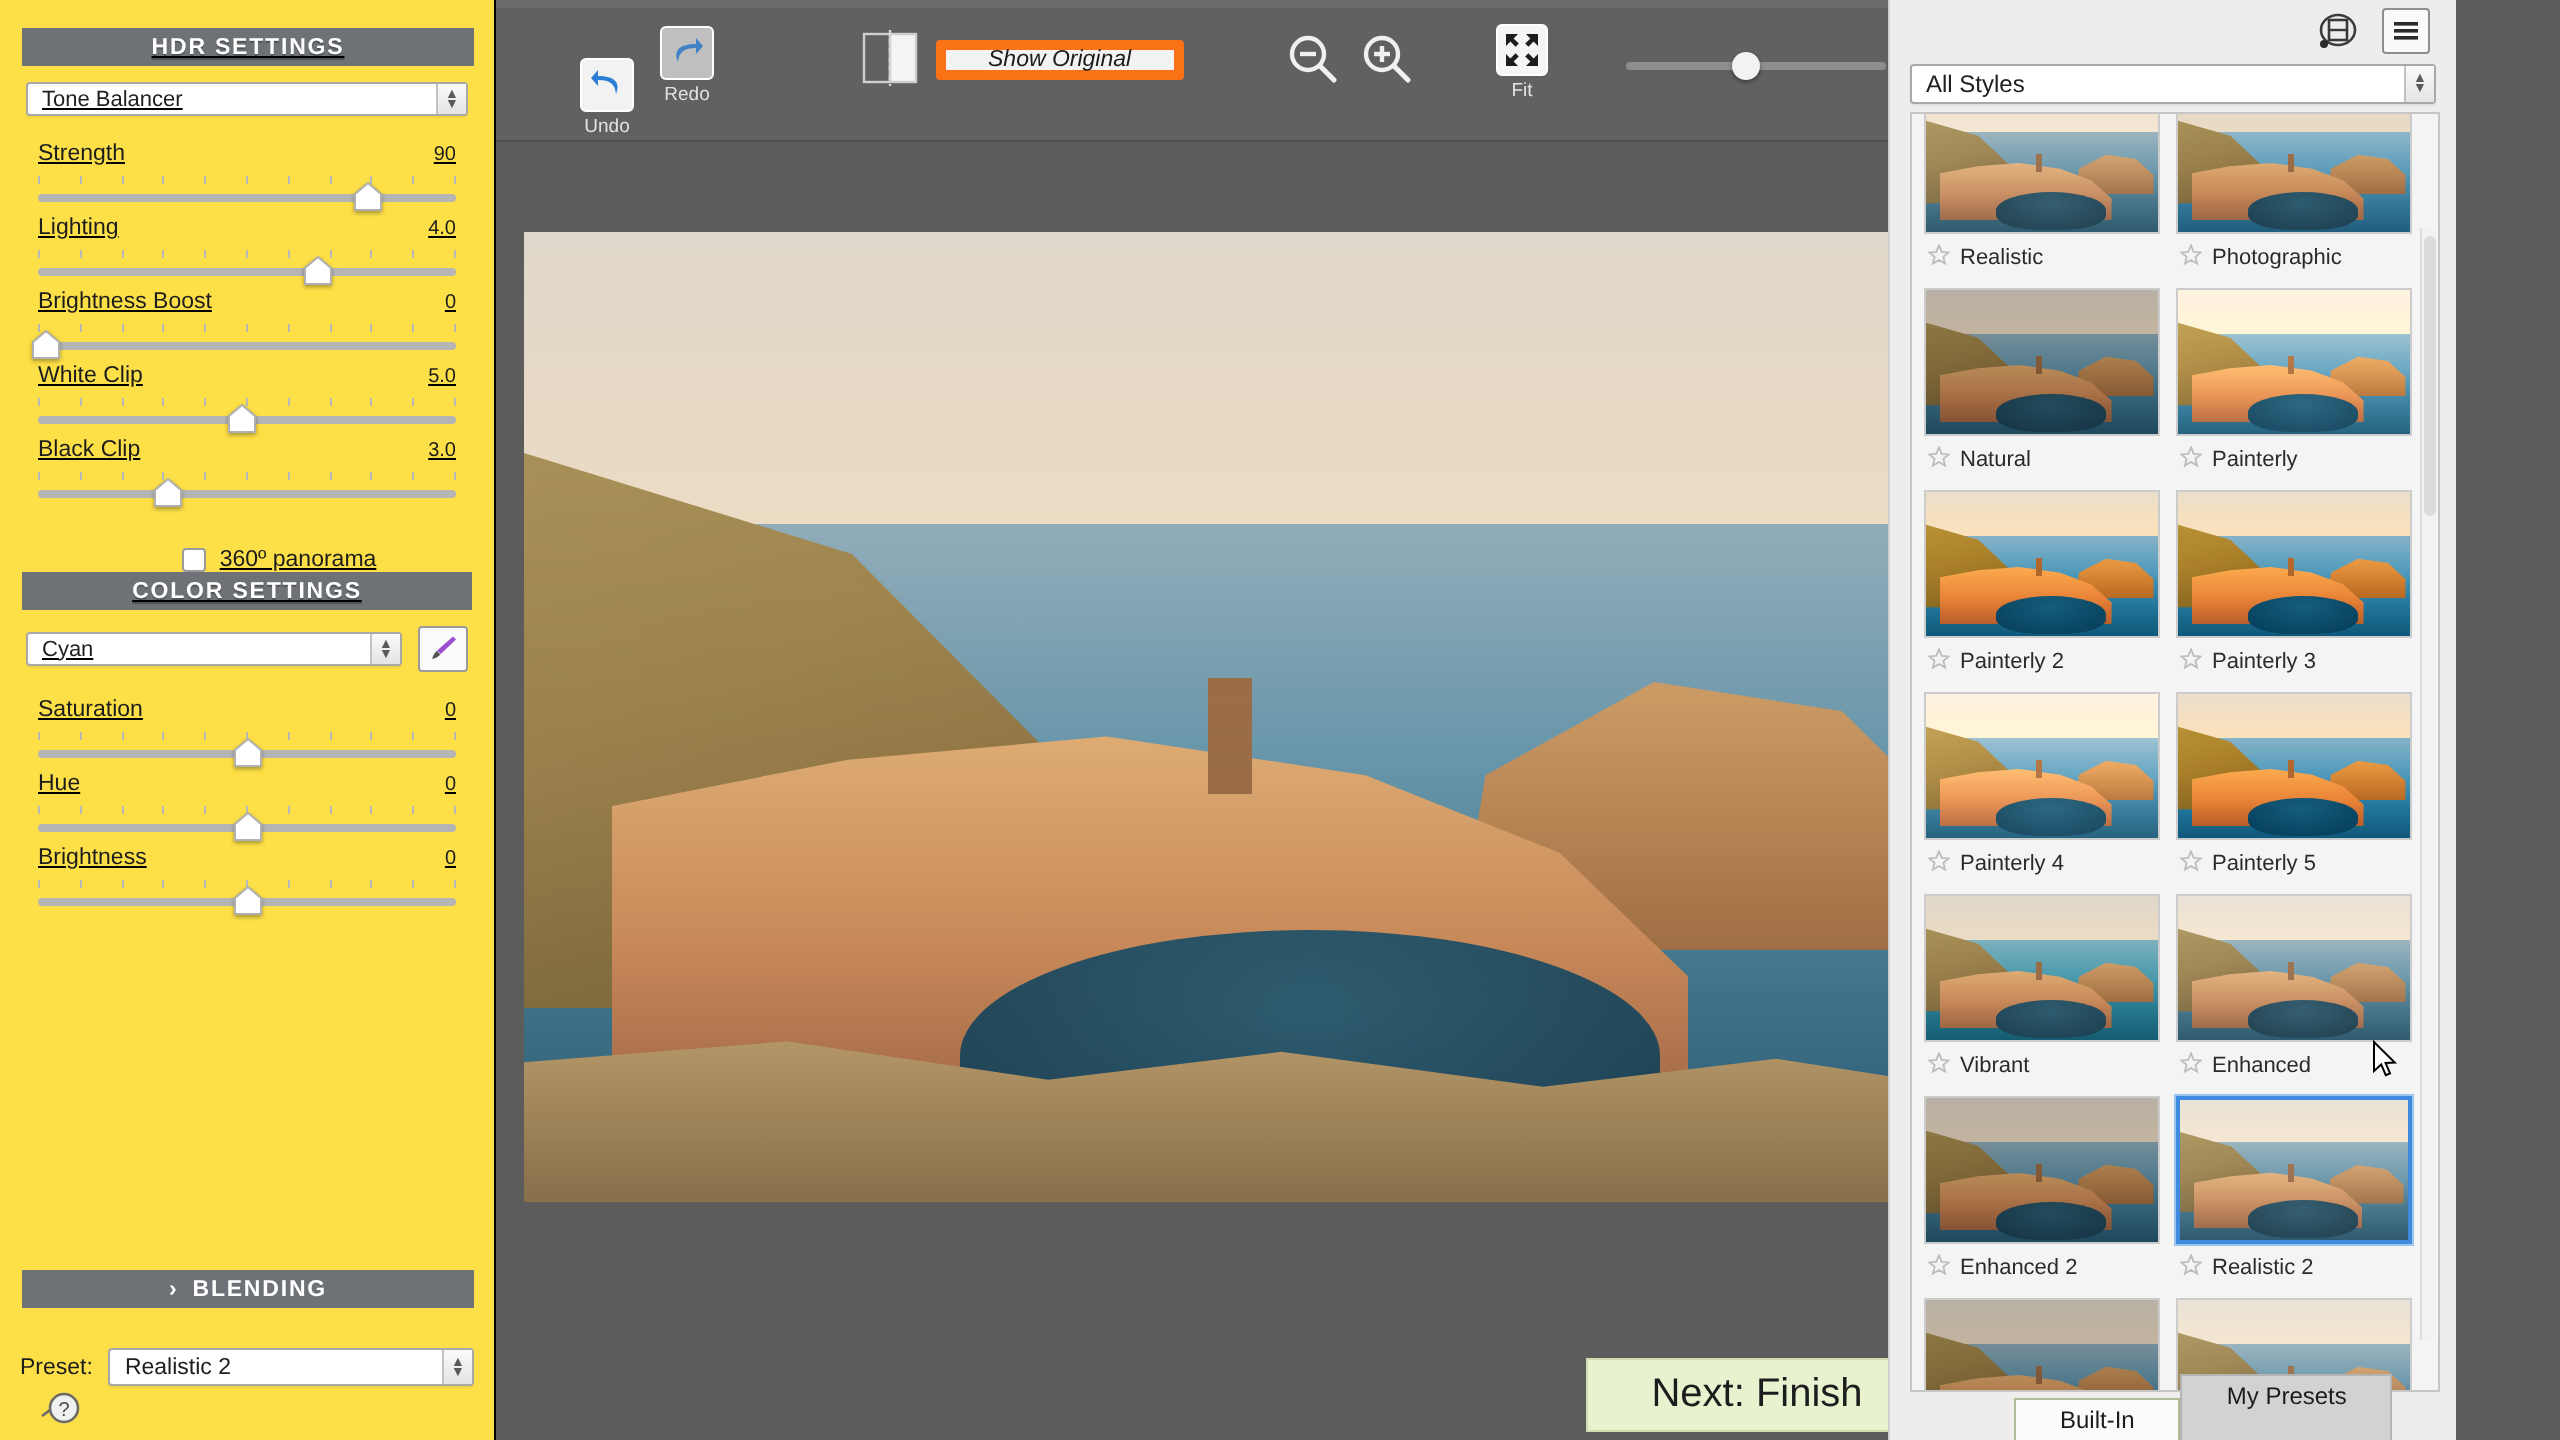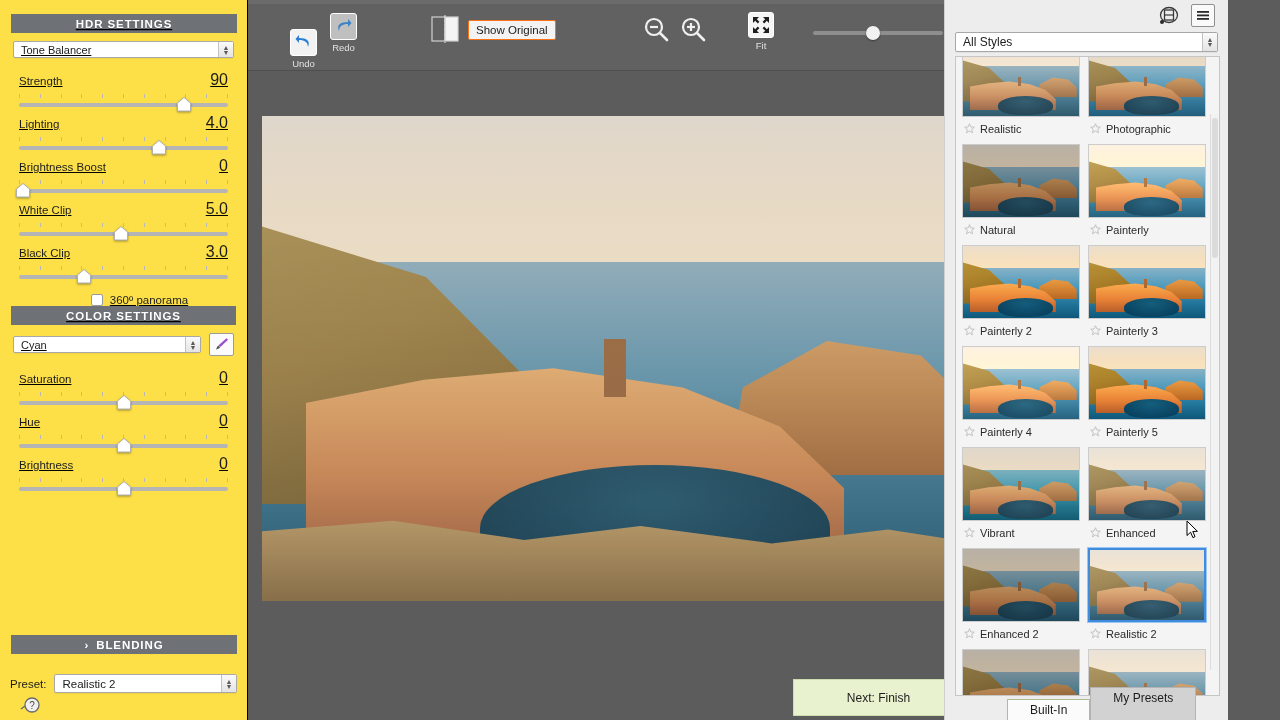--- a/index.html
+++ b/index.html
@@ -37,41 +37,41 @@
     align-items: center; justify-content: center; line-height: 5px;
     font-size: 7px; color: #5a5a5a;
   }
   #tone-dd { margin: 8px 13px 0 13px; }
 
   .slider-block { margin: 0 19px; padding-top: 13px; }
   .slider-row {
     display: flex; justify-content: space-between; align-items: baseline;
     font-size: 11.5px; color: #1c1c1c;
   }
-  .slider-row .val { font-size: 16px; color: #1c1c1c; margin-left: 28px; }
+  .slider-row .val { font-size: 10px; color: #1c1c1c; margin-left: 28px; }
   .track-wrap { position: relative; height: 22px; margin-top: 3px; }
   .ticks {
     position: absolute; left: 0; right: 0; top: 2px; height: 5px;
     display: flex; justify-content: space-between;
   }
   .ticks i { display: block; width: 1px; height: 4px; background: #b9b9b9; }
   .track {
     position: absolute; left: 0; right: 0; top: 11px; height: 4px;
     background: #b5b5b5; border-radius: 2px;
   }
   .thumb {
     position: absolute; top: 5px; width: 15px; height: 15px;
     transform: translateX(-50%);
     filter: drop-shadow(0 1px 1px rgba(0,0,0,.35));
   }
   .thumb svg { display: block; }
 
   #pano-row {
     display: flex; align-items: center; justify-content: center;
-    gap: 7px; margin-top: 8px; font-size: 11.5px; color: #1c1c1c; padding-left: 32px;
+    gap: 7px; margin-top: 18px; font-size: 11.5px; color: #1c1c1c; padding-left: 32px;
   }
   .cbox {
     width: 12px; height: 12px; background: #fff;
     border: 1px solid #9a9a9a; border-radius: 2px;
   }
   #color-header { margin-top: 0; }
   #color-dd-row {
     display: flex; align-items: center; margin: 8px 13px 0 13px; gap: 8px;
   }
   #color-dd { flex: 1; }
@@ -109,23 +109,23 @@
     border: 1px solid #ffffff;
   }
   .tb-label { font-size: 9.5px; color: #e2e2e2; }
   #undo-btn { left: 42px; top: 29px; }
   #redo-btn { left: 82px; top: 13px; }
   #undo-btn .tb-icon { background: #f2f2f2; }
   #compare-icon {
     position: absolute; left: 182px; top: 15px; width: 30px; height: 28px;
   }
   #show-original-btn {
-    position: absolute; left: 220px; top: 20px; height: 20px; padding: 0 7px;
-    background: #f3f3f3; border: 1px solid #f97316; border-radius: 2px;
-    display: flex; align-items: center; font-size: 11.5px; color: #1b1b1b;
+    position: absolute; left: 220px; top: 20px; height: 20px; padding: 0 21px;
+    background: #f3f3f3; border: 5px solid #f97316; border-radius: 2px;
+    display: flex; align-items: center; font-size: 11.5px; color: #1b1b1b; font-style: italic;
   }
   #zoom-out-btn { position: absolute; left: 395px; top: 16px; }
   #zoom-in-btn { position: absolute; left: 432px; top: 16px; }
   #fit-btn { left: 500px; top: 12px; }
   #fit-btn .tb-icon { background: #f5f5f5; width: 26px; height: 26px; }
   #zoom-slider-wrap { position: absolute; left: 565px; top: 25px; width: 130px; height: 16px; }
   #zoom-track { position: absolute; left: 0; right: 0; top: 6px; height: 4px; background: #8e8e8e; border-radius: 2px; }
   #zoom-thumb {
     position: absolute; left: 60px; top: 1px; width: 14px; height: 14px;
     border-radius: 50%; background: #f2f2f2; box-shadow: 0 1px 2px rgba(0,0,0,.4);
@@ -135,21 +135,21 @@
   
   #canvas { position: absolute; left: 0; top: 71px; width: 748px; height: 649px; background: #5c5c5c; }
   #photo {
     position: absolute; left: 14px; top: 45px; width: 728px; height: 485px;
     overflow: hidden; background: #2f4f63;
   }
   #next-btn {
     position: absolute; left: 545px; top: 608px; width: 171px; height: 37px;
     background: #e8f2cf; border: 1px solid #cfdcb0;
     display: flex; align-items: center; justify-content: center;
-    font-size: 12px; color: #1d1d1d;
+    font-size: 20px; color: #1d1d1d;
   }
 
   
   #right-panel {
     position: absolute; left: 944px; top: 0; width: 284px; height: 720px;
     background: #ededed; border-left: 1px solid #cfcfcf;
   }
   #right-top { position: relative; height: 32px; }
   .rt-icon-btn { position: absolute; top: 4px; width: 24px; height: 23px; display: flex; align-items: center; justify-content: center; }
   #filmstrip-btn { left: 212px; }

